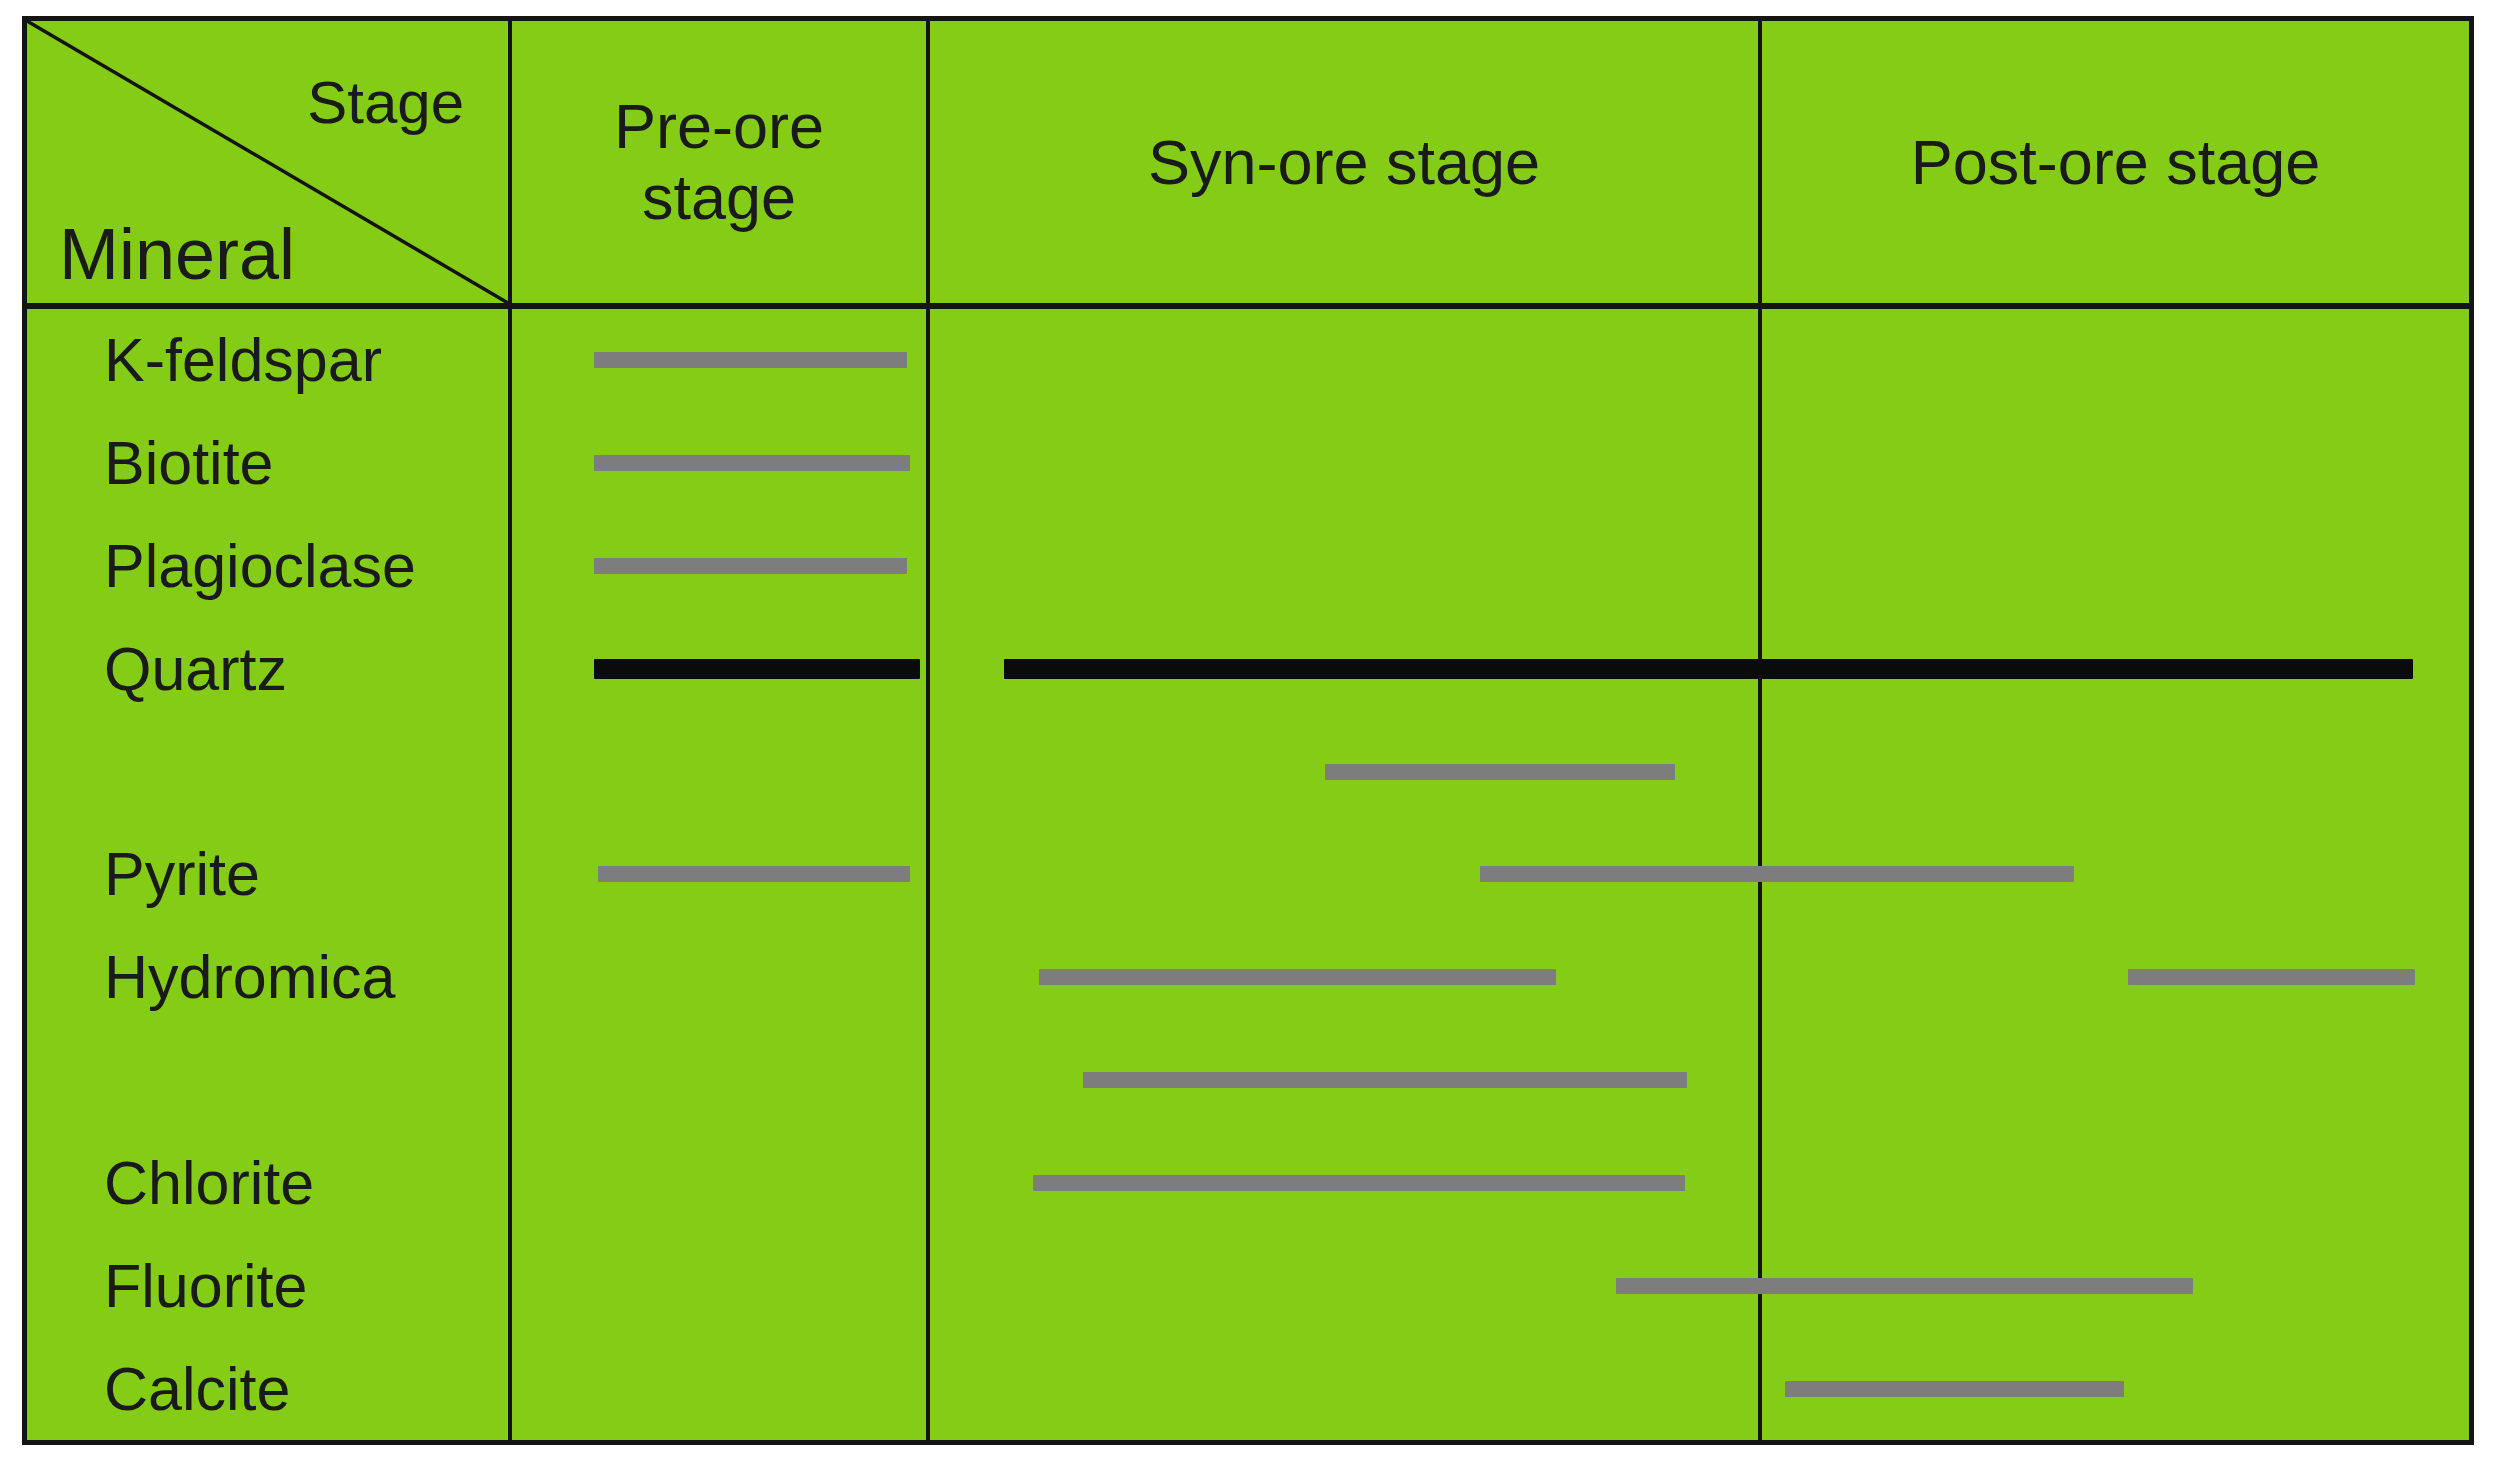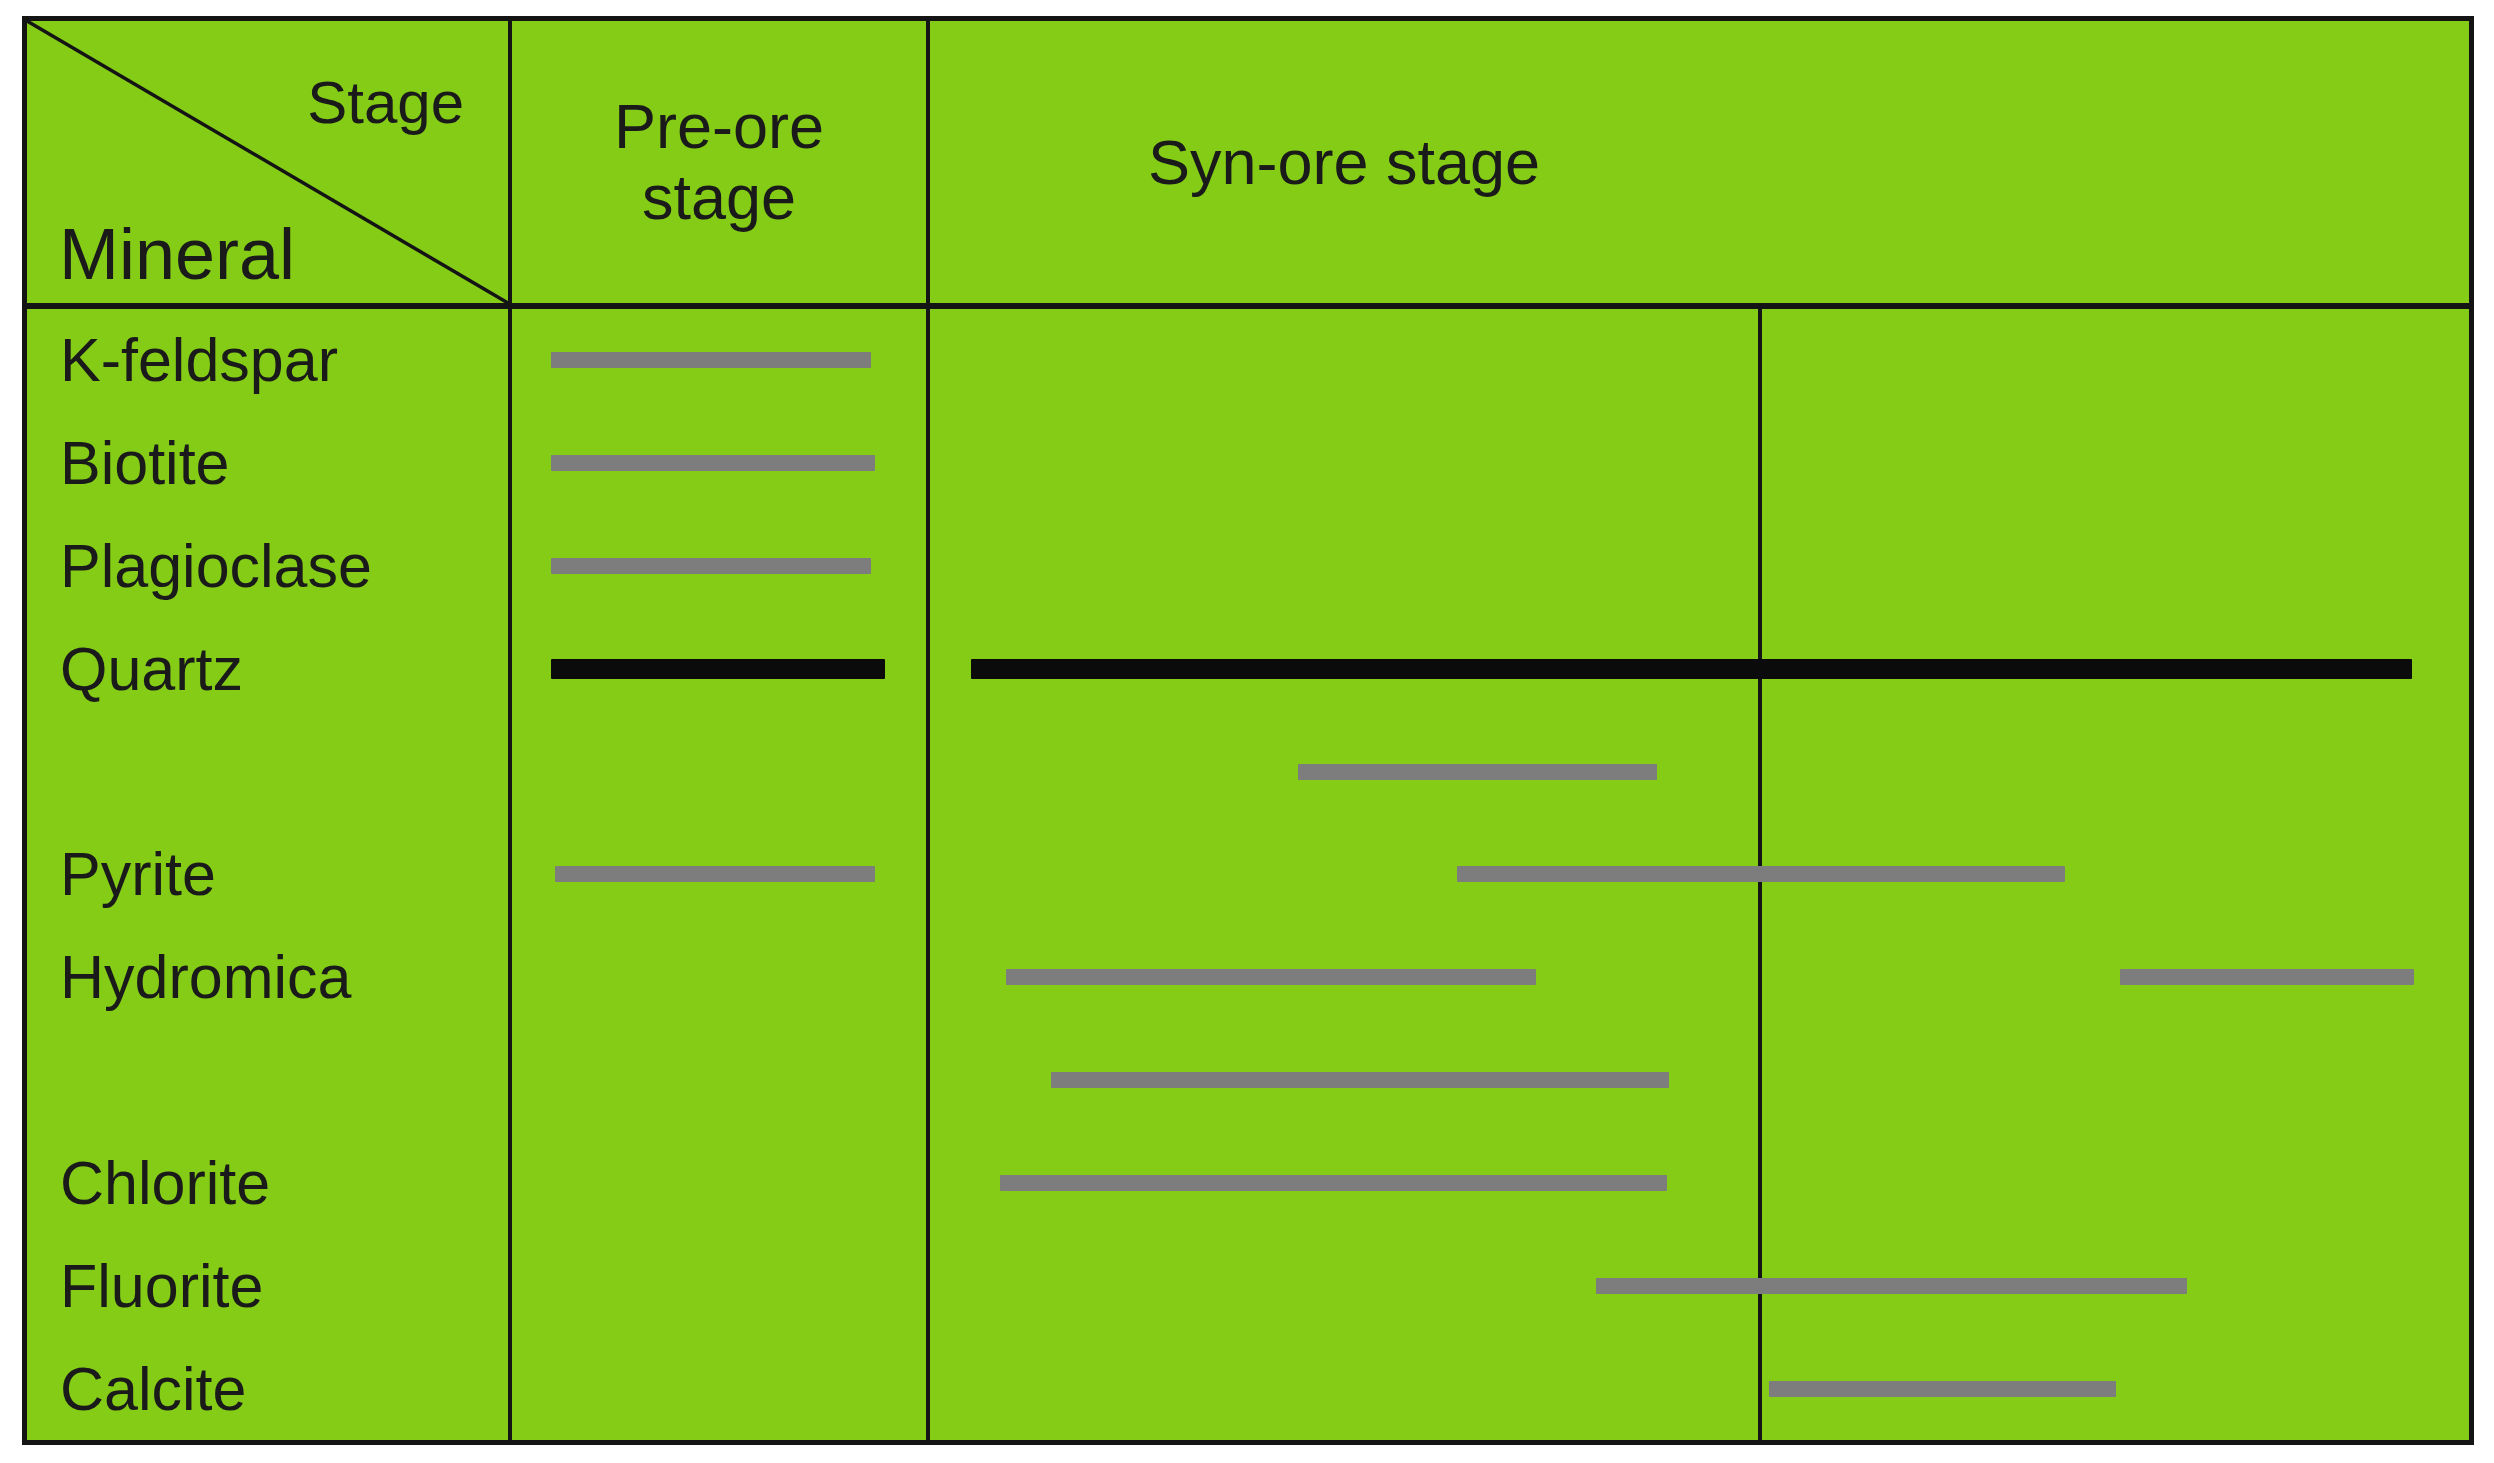--- a/index.html
+++ b/index.html
@@ -64,27 +64,30 @@
     </div>
     <div class="hcell">
       <div>
         <div>Pre-ore</div>
         <div>stage</div>
       </div>
     </div>
     <div class="hcell">
       <span>Syn-ore stage</span>
     </div>
+    <div class="hcell">
+      <span>Post-ore stage</span>
+    </div>
   </div>
 
   <div class="bodyarea">
     <div class="vline v1"></div>
     <div class="vline v2"></div>
     <div class="vline v3"></div>
-    <div id="rows-container" style="display:flex;flex-direction:column;flex:1;">
+    <div id="rows-container" style="display:flex;flex-direction:column;flex:1;margin-left:44px;">
         <div class="mrow">
           <span class="mlabel">K-feldspar</span>
           <div class="bars">
             <div class="bar" style="left: 2.2%; width: 16.3%; background: rgb(125, 125, 125);"></div>
           </div>
         </div>
         <div class="mrow">
           <span class="mlabel">Biotite</span>
           <div class="bars">
             <div class="bar" style="left: 2.2%; width: 16.5%; background: rgb(125, 125, 125);"></div>

